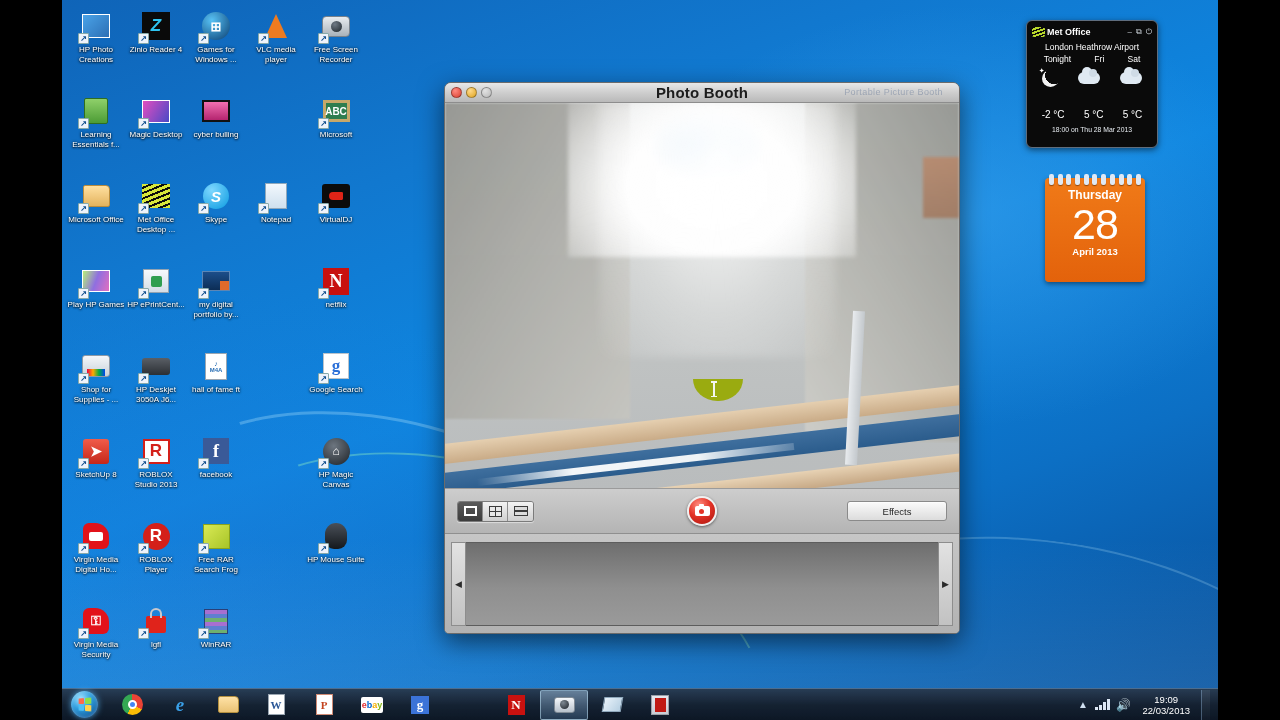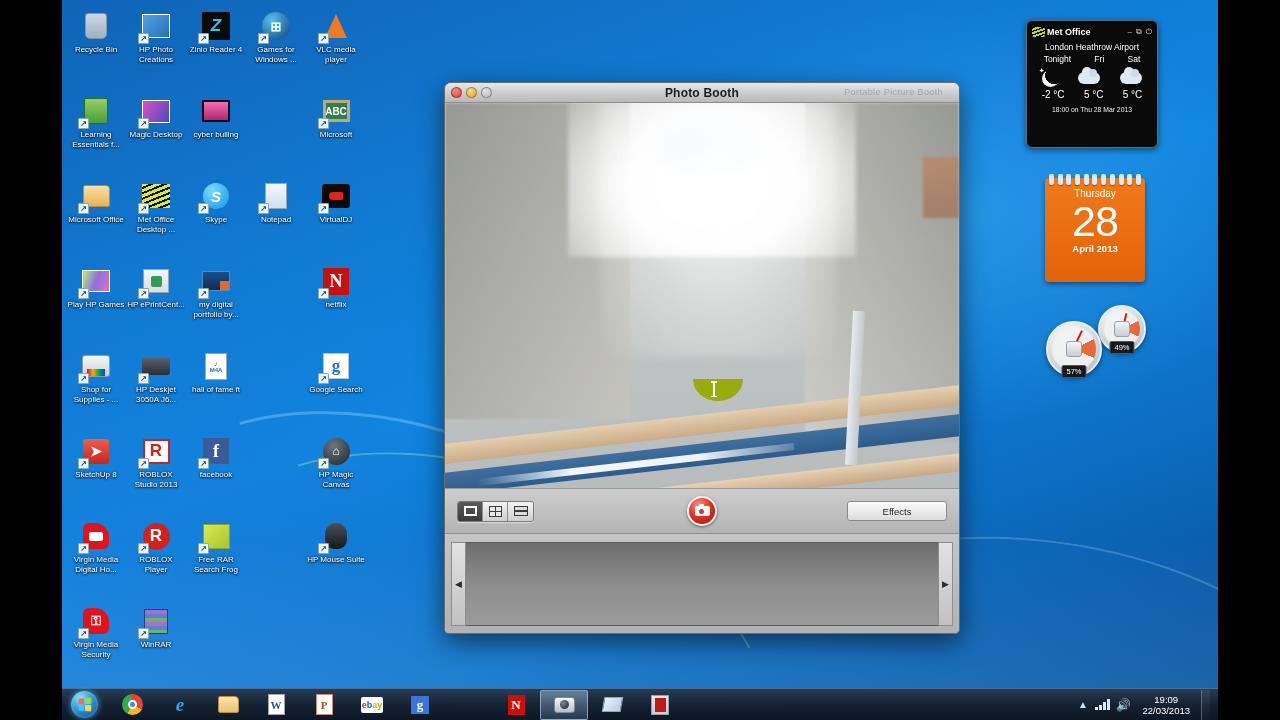--- a/index.html
+++ b/index.html
@@ -75,34 +75,34 @@
   .wg-days { display: flex; justify-content: space-around; font-size: 8.5px; margin-top: 2px; }
   .wg-icons { display: flex; justify-content: space-around; margin-top: 3px; height: 22px; align-items: center; }
   .moon { width: 17px; height: 17px; border-radius: 50%;
     background: radial-gradient(circle at 70% 32%, #0a0a0a 52%, #f2f2f2 53%); position: relative; }
   .moon::after { content: "\2726"; position: absolute; left: -3px; top: -3px; font-size: 7px; color: #fff; }
   .cloud { width: 22px; height: 12px; background: #dfe9f2; border-radius: 7px; position: relative; }
   .cloud::before { content: ""; position: absolute; left: 4px; top: -5px; width: 10px; height: 10px;
     background: #dfe9f2; border-radius: 50%; }
   .cloud::after { content: ""; position: absolute; left: 11px; top: -3px; width: 8px; height: 8px;
     background: #cfdbe6; border-radius: 50%; }
-  .wg-temps { display: flex; justify-content: space-around; font-size: 10px; margin-top: 0; font-weight: 500; }
+  .wg-temps { display: flex; justify-content: space-around; font-size: 10px; margin-top: 20px; font-weight: 500; }
   .wg-stamp { text-align: center; font-size: 6.8px; margin-top: 6px; color: #e8edf2; }
 
   #calendar-gadget {
     position: absolute; right: 73px; top: 178px; width: 100px; height: 104px;
     background: linear-gradient(to bottom, #f07a18, #e3620b);
     border-radius: 4px; box-shadow: 0 2px 5px rgba(0,0,0,.45);
     color: #fff; text-align: center; padding-top: 10px;
   }
   .cal-rings { position: absolute; left: 4px; top: -4px; right: 4px; height: 11px;
     display: flex; justify-content: space-between; }
   .cal-rings i { display: block; width: 5px; height: 11px; background: #dfe9f5;
     border-radius: 2px; box-shadow: 0 1px 1px rgba(0,0,0,.4); }
-  .cal-dow { font-size: 10px; font-weight: normal; }
+  .cal-dow { font-size: 12px; font-weight: bold; }
   .cal-day { font-size: 43px; line-height: 44px; font-weight: 300; letter-spacing: -1px; }
   .cal-my { font-size: 9.5px; font-weight: bold; }
 
   #meter-gadget { position: absolute; right: 72px; top: 305px; width: 100px; height: 72px; }
   .gauge { position: absolute; border-radius: 50%;
     background: radial-gradient(circle at 38% 28%, #fdfdfd, #c9ced4 70%, #9aa1a9 100%);
     border: 2px solid #e9edf1; box-shadow: 0 2px 5px rgba(0,0,0,.45);
     display: flex; align-items: center; justify-content: center; }
   .gauge .dial { position: absolute; inset: 4px; border-radius: 50%;
     background: conic-gradient(from 215deg, #f2f2f2 0 58%, #e8561f 58% 72%, #f2f2f2 72% 100%); opacity: .85; }
@@ -127,21 +127,21 @@
     height: 20px; position: relative;
     background: linear-gradient(to bottom, #e8e8e8 0%, #cfcfcf 48%, #b9b9b9 100%);
     border-bottom: 1px solid #8d8d8d; display: flex; align-items: center; padding: 0 6px;
   }
   .tl-group { display: flex; gap: 4px; align-items: center; }
   .tl { width: 11px; height: 11px; border-radius: 50%; border: 1px solid rgba(0,0,0,.32); }
   .tl-close { background: radial-gradient(circle at 35% 30%, #ff8a80, #d94030); }
   .tl-min   { background: radial-gradient(circle at 35% 30%, #ffd98a, #e0a520); }
   .tl-zoom  { background: radial-gradient(circle at 35% 30%, #e3e3e3, #b8b8b8); }
   #pb-title { position: absolute; left: 0; right: 0; text-align: center;
-     font-size: 12px; font-weight: bold; color: #1d1d1d; letter-spacing: .2px; }
+     font-size: 15px; font-weight: bold; color: #1d1d1d; letter-spacing: .2px; }
   #pb-ghost { position: absolute; right: 16px; top: 4px; font-size: 9px; color: rgba(40,70,120,.30);
      letter-spacing: .4px; }
 
   #pb-video { position: relative; height: 385px; overflow: hidden;
     background: linear-gradient(to bottom, #cfd2d1 0%, #c4c7c6 40%, #b9bcbd 100%); }
   .v-sky { position: absolute; left: 24%; top: -6%; width: 56%; height: 46%;
     background: radial-gradient(ellipse at 50% 60%, #ffffff 0%, #fdfdfd 42%, rgba(255,255,255,.55) 68%, rgba(255,255,255,0) 100%);
     filter: blur(2px); }
   .v-sky2 { position: absolute; left: 40%; top: 2%; width: 22%; height: 18%;
     background: radial-gradient(ellipse, #cfe4f4 0%, rgba(207,228,244,0) 75%); filter: blur(3px); }
@@ -248,26 +248,20 @@
 
   <div id="desktop">
     <div class="swoosh s1"></div>
     <div class="swoosh s2"></div>
     <div class="swoosh s3"></div>
     <div class="glow-bot"></div>
 
     <div id="icon-grid">
         <div class="dicon">
           <div class="glyph">
-            <span style="width:22px;height:26px;background:linear-gradient(#cfd8e2,#9fb0c2);border-radius:3px 3px 5px 5px;border:1px solid #8496a8;display:block"></span>
-          </div>
-          <div class="lbl">Recycle Bin</div>
-        </div>
-        <div class="dicon">
-          <div class="glyph">
             <span style="width:28px;height:24px;background:linear-gradient(135deg,#4aa3e8,#2c6fb5);display:block;border:1px solid #fff"></span>
             <span class="shortcut-arrow"></span>
           </div>
           <div class="lbl">HP Photo Creations</div>
         </div>
         <div class="dicon">
           <div class="glyph">
             <span style="width:28px;height:28px;background:#0a0a0a;display:flex;align-items:center;justify-content:center;color:#2ec4f1;font-size:17px;font-style:italic">Z</span>
             <span class="shortcut-arrow"></span>
           </div>
@@ -279,20 +273,29 @@
             <span class="shortcut-arrow"></span>
           </div>
           <div class="lbl">Games for Windows ...</div>
         </div>
         <div class="dicon">
           <div class="glyph">
             <span style="width:0;height:0;border-left:11px solid transparent;border-right:11px solid transparent;border-bottom:24px solid #ee7b20;display:block"></span>
             <span class="shortcut-arrow"></span>
           </div>
           <div class="lbl">VLC media player</div>
+        </div>
+        <div class="dicon">
+          <div class="glyph">
+            <span style="width:28px;height:21px;background:linear-gradient(#e8ecef,#a9b2ba);border-radius:4px;border:1px solid #78828c;display:flex;align-items:center;justify-content:center">
+              <i style="width:11px;height:11px;border-radius:50%;background:radial-gradient(circle at 35% 30%,#6f7a85,#1d2429);display:block"></i>
+            </span>
+            <span class="shortcut-arrow"></span>
+          </div>
+          <div class="lbl">Free Screen Recorder</div>
         </div>
         <div class="dicon">
           <div class="glyph">
             <span style="width:24px;height:26px;background:linear-gradient(#8fd06a,#4c9c35);border:1px solid #2f6e20;border-radius:2px;display:block"></span>
             <span class="shortcut-arrow"></span>
           </div>
           <div class="lbl">Learning Essentials f...</div>
         </div>
         <div class="dicon">
           <div class="glyph">
@@ -489,20 +492,29 @@
             <span class="shortcut-arrow"></span>
           </div>
           <div class="lbl">HP Mouse Suite</div>
         </div>
         <div class="dicon">
           <div class="glyph">
             <span style="width:26px;height:26px;background:#e2121a;border-radius:6px 14px 6px 6px;display:flex;align-items:center;justify-content:center;font-size:13px">⚿</span>
             <span class="shortcut-arrow"></span>
           </div>
           <div class="lbl">Virgin Media Security</div>
+        </div>
+        <div class="dicon">
+          <div class="glyph">
+            <span style="width:20px;height:17px;background:#e0231b;border-radius:2px;position:relative;display:block;margin-top:7px">
+              <i style="position:absolute;left:4px;top:-8px;width:12px;height:10px;border:2.5px solid #c8c8ce;border-bottom:none;border-radius:6px 6px 0 0;display:block"></i>
+            </span>
+            <span class="shortcut-arrow"></span>
+          </div>
+          <div class="lbl">lgfl</div>
         </div>
         <div class="dicon">
           <div class="glyph">
             <span style="width:24px;height:25px;background:linear-gradient(#8f6fd0,#3f5fb0);border:1px solid #2a3f78;display:block;background-image:repeating-linear-gradient(#a86fd0 0 4px,#5f7fd0 4px 8px,#6fb06f 8px 12px)"></span>
             <span class="shortcut-arrow"></span>
           </div>
           <div class="lbl">WinRAR</div>
         </div>
         <div class="dicon">
           <div class="glyph"></div>
@@ -553,34 +565,20 @@
           <i></i>
           <i></i>
           <i></i>
           <i></i>
       </div>
       <div class="cal-dow">Thursday</div>
       <div class="cal-day">28</div>
       <div class="cal-my">April 2013</div>
     </div>
 
-    <div id="meter-gadget">
-      <div class="gauge g-mem">
-        <span class="dial"></span>
-        <span class="needle" style="transform:rotate(12deg)"></span>
-        <span class="hub"></span>
-        <span class="pct">49%</span>
-      </div>
-      <div class="gauge g-cpu">
-        <span class="dial"></span>
-        <span class="needle" style="transform:rotate(26deg)"></span>
-        <span class="hub"></span>
-        <span class="pct">57%</span>
-      </div>
-    </div>
 
     <div id="photo-booth">
       <div id="pb-titlebar">
         <div class="tl-group">
           <span class="tl tl-close"></span>
           <span class="tl tl-min"></span>
           <span class="tl tl-zoom"></span>
         </div>
         <div id="pb-title">Photo Booth</div>
         <div id="pb-ghost">Portable Picture Booth</div>

